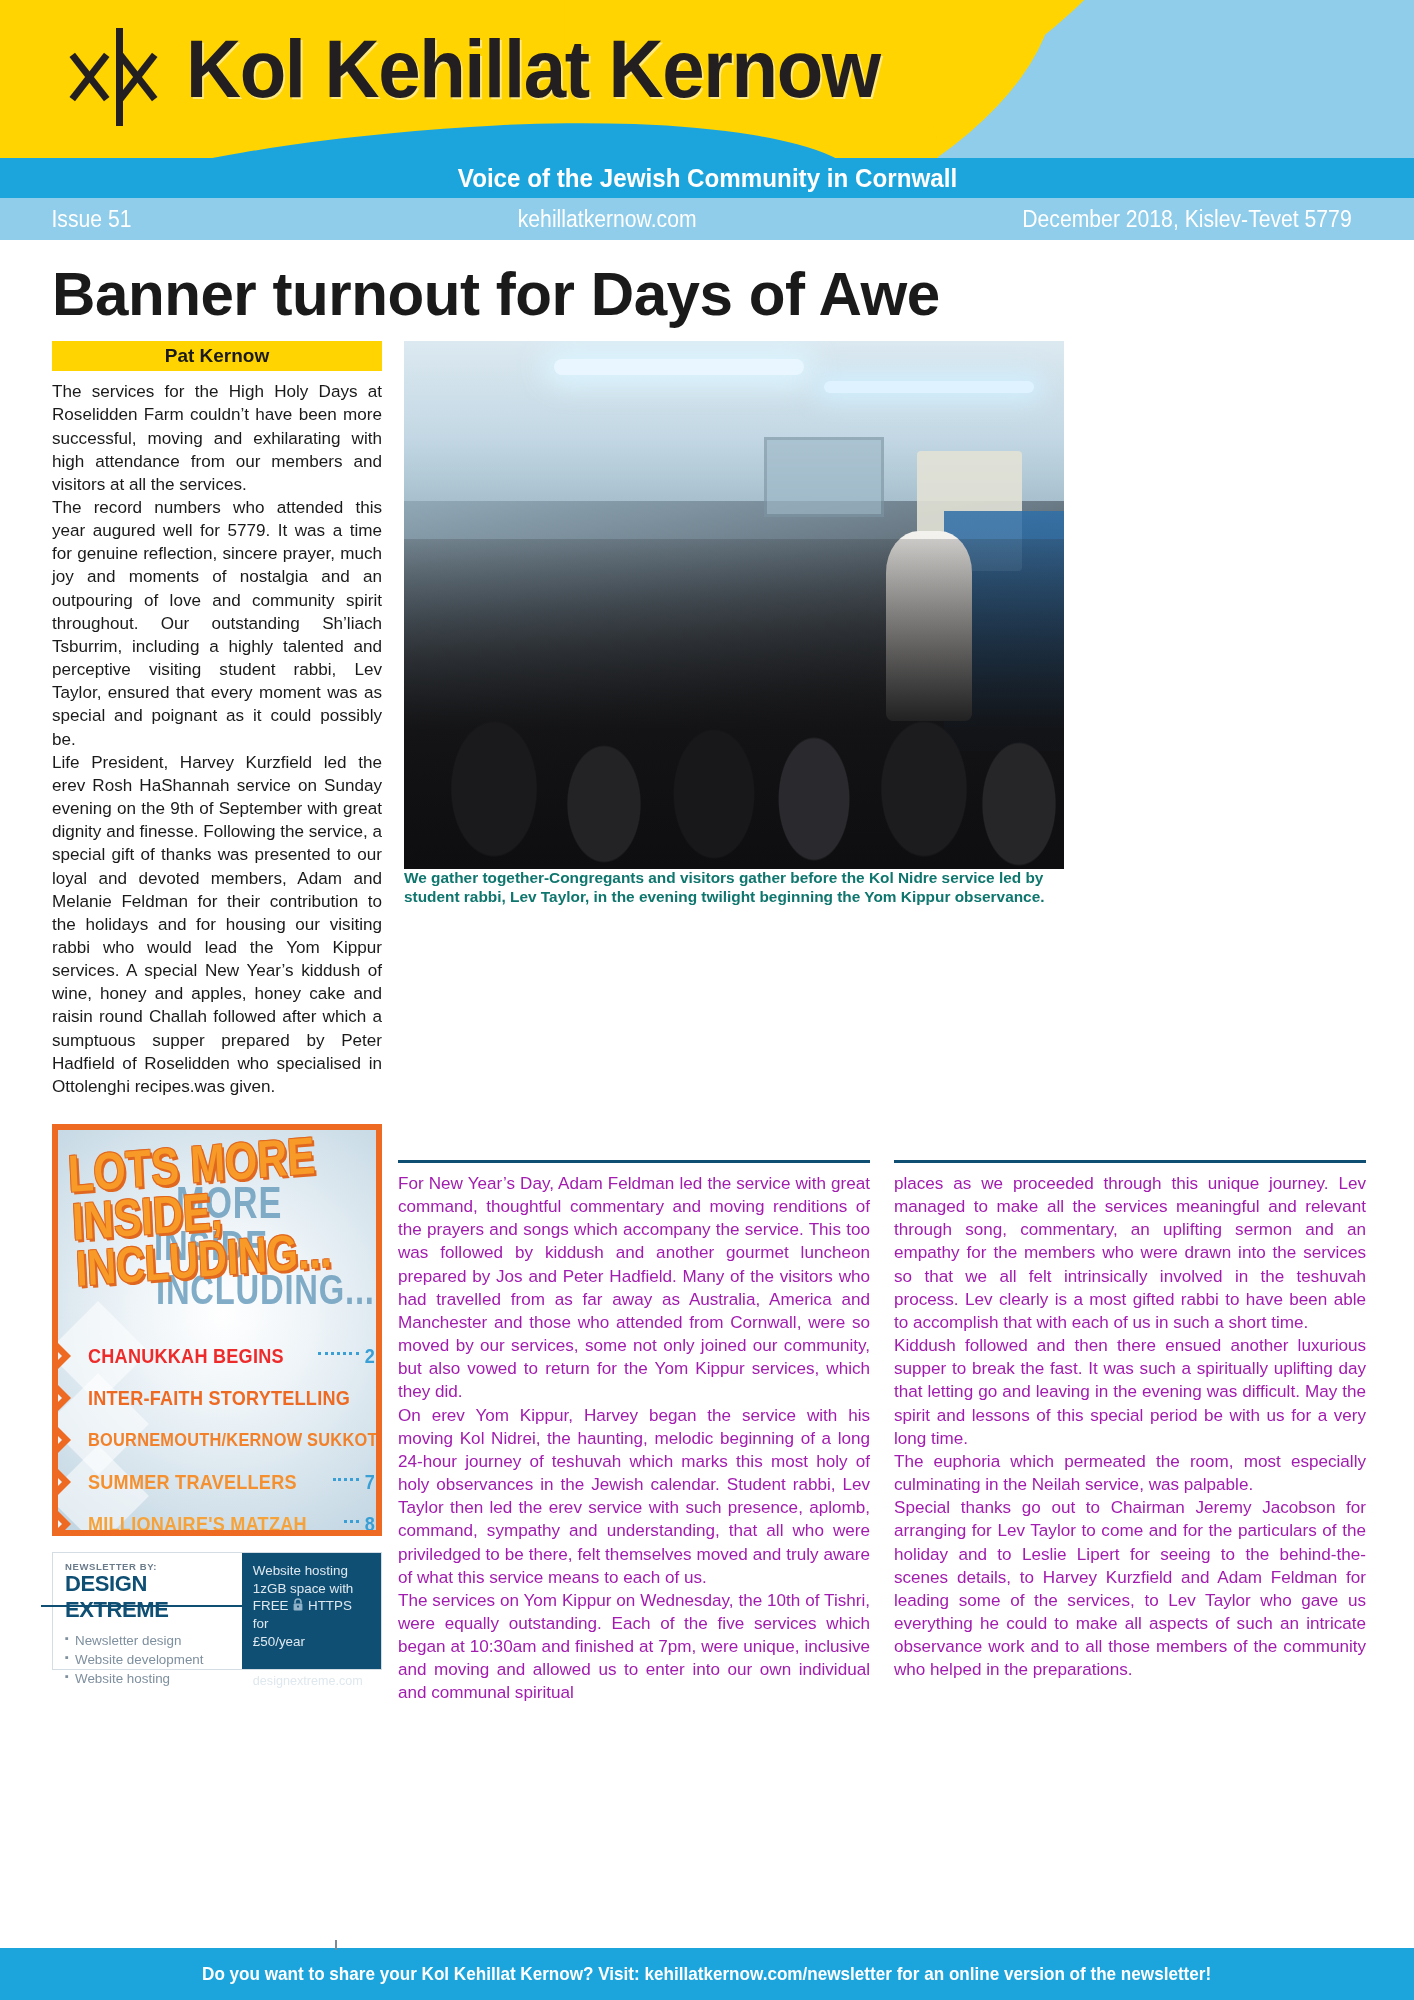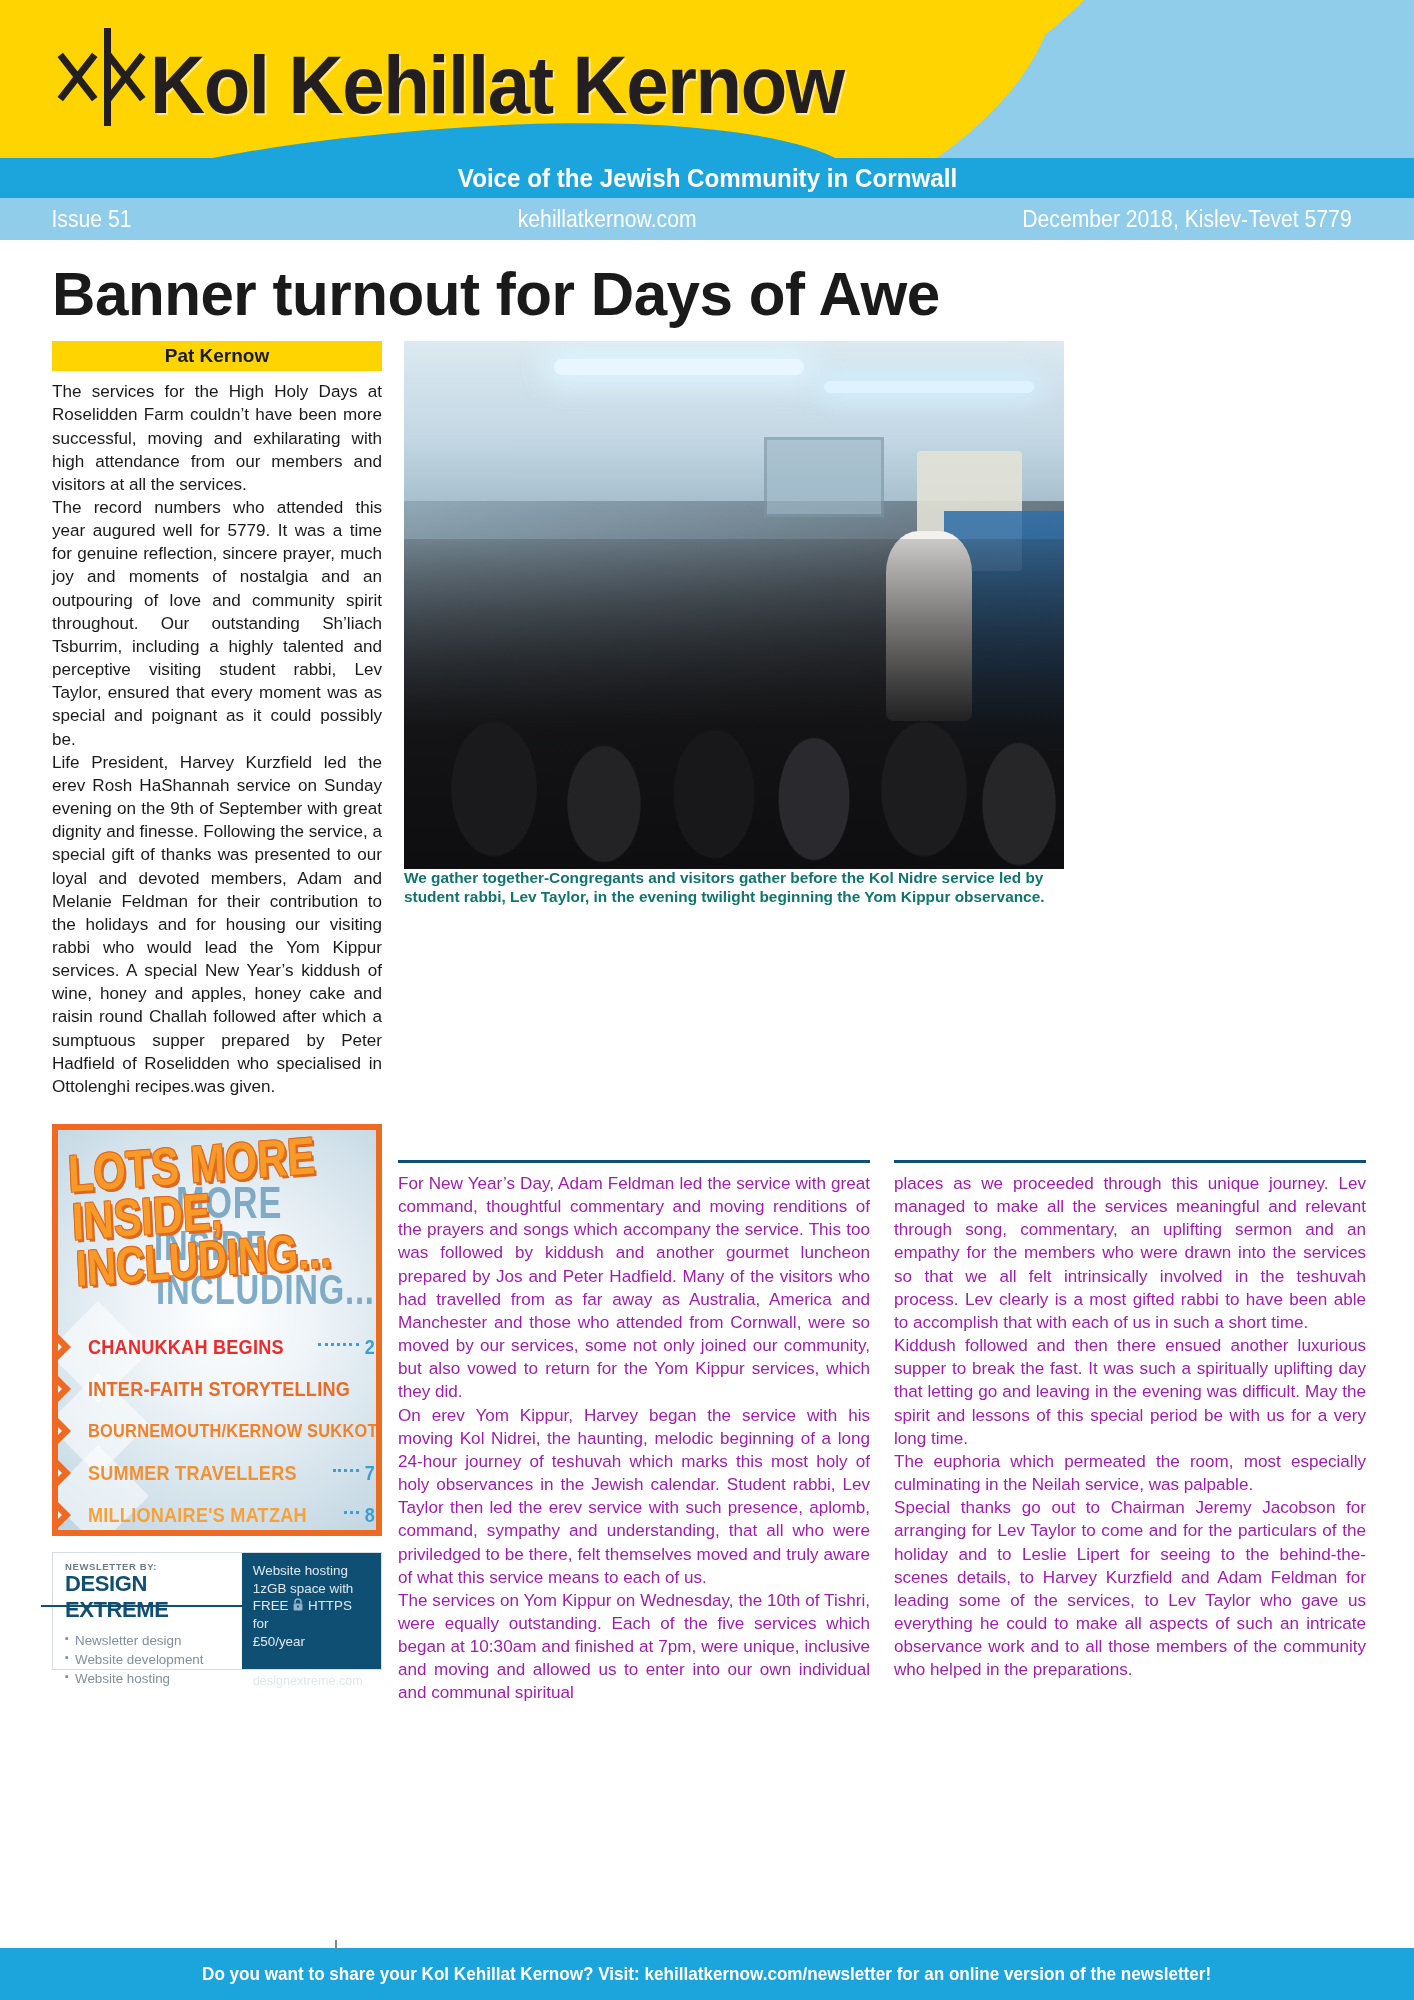--- a/index.html
+++ b/index.html
@@ -39,22 +39,22 @@
     transform: rotate(-4deg);
   }
   .mast-blue-curve {
     position: absolute; left: -40px; top: 130px;
     width: 900px; height: 130px;
     background: #1ca5dd;
     border-radius: 60% 40% 0 0 / 90% 60% 0 0;
     transform: rotate(-3deg);
   }
   .logo-wrap {
-    position: absolute; left: 60px; top: 28px;
-    display: flex; align-items: flex-end; z-index: 5;
+    position: absolute; left: 72px; top: 28px;
+    display: flex; align-items: flex-start; gap: 24px; z-index: 5;
   }
   .logo-mark { position: relative; width: 90px; height: 98px; }
   .logo-mark .bar {
     position: absolute; left: 44px; top: 0; width: 7px; height: 98px; background: #231f20;
   }
   .logo-mark .chev {
     position: absolute; width: 7px; height: 56px; background: #231f20;
   }
   .logo-mark .c1 { left: 14px; top: 21px; transform: rotate(38deg); }
   .logo-mark .c2 { left: 14px; top: 21px; transform: rotate(-38deg); }
@@ -191,21 +191,21 @@
   .promo .head-line {
     position: absolute; font-weight: 700; color: #f79a27;
     letter-spacing: 0px; white-space: nowrap;
     text-shadow: 3px 3px 0 #e0671f, -1px -1px 0 #e0671f, 1px -1px 0 #e0671f, -1px 1px 0 #e0671f;
     transform: scaleX(0.8) rotate(-3.5deg); transform-origin: left center;
   }
   .promo .h1 { left: 10px; top: 14px;  font-size: 52px; }
   .promo .h2 { left: 14px; top: 62px;  font-size: 52px; }
   .promo .h3 { left: 18px; top: 110px; font-size: 50px; }
 
-  .toc { position: absolute; left: 0; top: 196px; width: 100%; }
+  .toc { position: absolute; left: 0; top: 205px; width: 100%; }
   .toc-item {
     position: relative; height: 42px; display: flex; align-items: center;
     padding-left: 30px;
   }
   .toc-item .chev {
     position: absolute; left: -4px; top: 4px; width: 0; height: 0;
     border-top: 17px solid transparent; border-bottom: 17px solid transparent;
     border-left: 17px solid #ee6a22;
   }
   .toc-item .chev::after {

